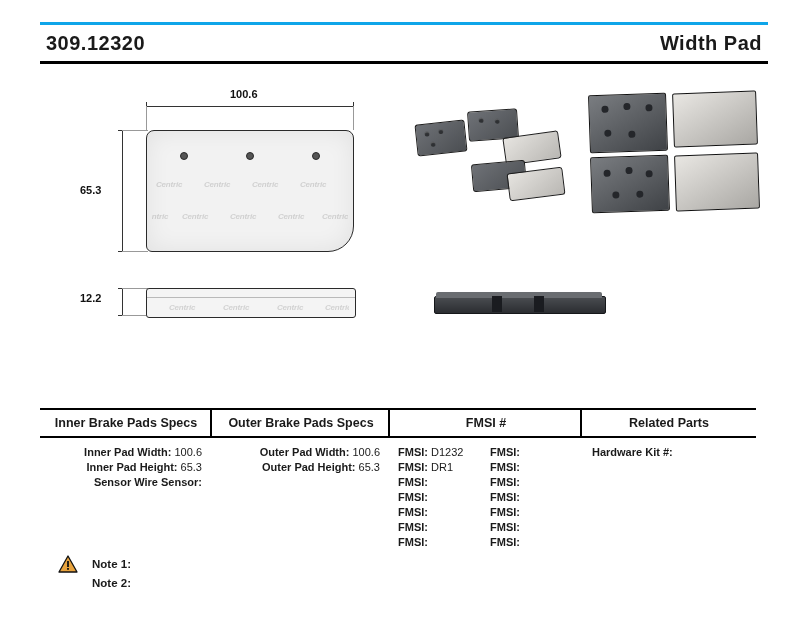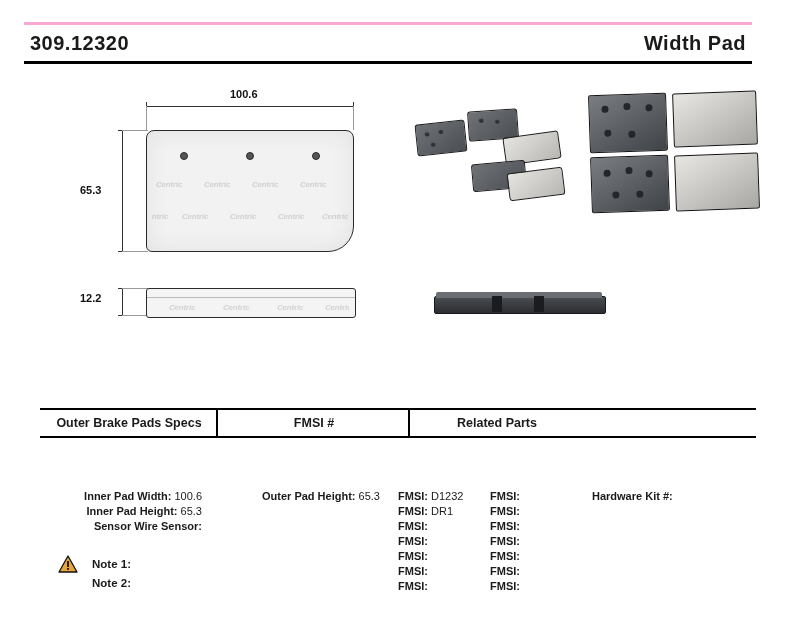--- a/index.html
+++ b/index.html
@@ -17,25 +17,25 @@
   }
   .sheet {
     position: absolute;
     left: 0; top: 0;
     width: 800px; height: 619px;
   }
 
   
   .header {
     position: absolute;
-    left: 24px;
+    left: 40px;
     top: 22px;
     width: 728px;
     height: 36px;
-    border-top: 3px solid #f9a8d4;
+    border-top: 3px solid #0ea5e9;
     border-bottom: 3px solid #000;
     display: flex;
     align-items: center;
     justify-content: space-between;
   }
   .part-number {
     font-size: 20px;
     font-weight: bold;
     letter-spacing: 0.5px;
     padding-left: 6px;
@@ -247,21 +247,20 @@
   }
   .col1 { width: 172px; }
   .col2 { width: 178px; }
   .col3 { width: 192px; }
   .col4 { width: 174px; }
 
   .tbody {
     display: flex;
     padding-top: 7px;
     font-size: 11px;
-    margin-top: 44px;
   }
   .cell { position: relative; }
   .spec-line {
     text-align: right;
     padding-right: 10px;
     line-height: 15px;
     white-space: nowrap;
   }
   .spec-line .val {
     font-weight: normal;
@@ -406,20 +405,24 @@
       <div class="body"></div>
       <div class="lip"></div>
       <div class="notch" style="left:58px;"></div>
       <div class="notch" style="left:100px;"></div>
     </div>
 
   </div>
 
   <div class="table">
     <div class="thead">
+      <div class="th col1">
+        <span>Inner Brake Pads Specs</span>
+        <span class="vr"></span>
+      </div>
       <div class="th col2">
         <span>Outer Brake Pads Specs</span>
         <span class="vr"></span>
       </div>
       <div class="th col3">
         <span>FMSI #</span>
         <span class="vr"></span>
       </div>
       <div class="th col4">
         <span>Related Parts</span>
@@ -438,20 +441,24 @@
           <span class="val">65.3</span>
         </div>
         <div class="spec-line">
           <span class="spec-label">Sensor Wire Sensor:</span>
           <span class="val"></span>
         </div>
       </div>
 
       <div class="cell col2">
         <div class="spec-line">
+          <span class="spec-label">Outer Pad Width:</span>
+          <span class="val">100.6</span>
+        </div>
+        <div class="spec-line">
           <span class="spec-label">Outer Pad Height:</span>
           <span class="val">65.3</span>
         </div>
       </div>
 
       <div class="cell col3">
         <div class="fmsi-wrap">
           <div class="fmsi-col">
             <div class="fmsi-row">
               <span>FMSI:</span>

